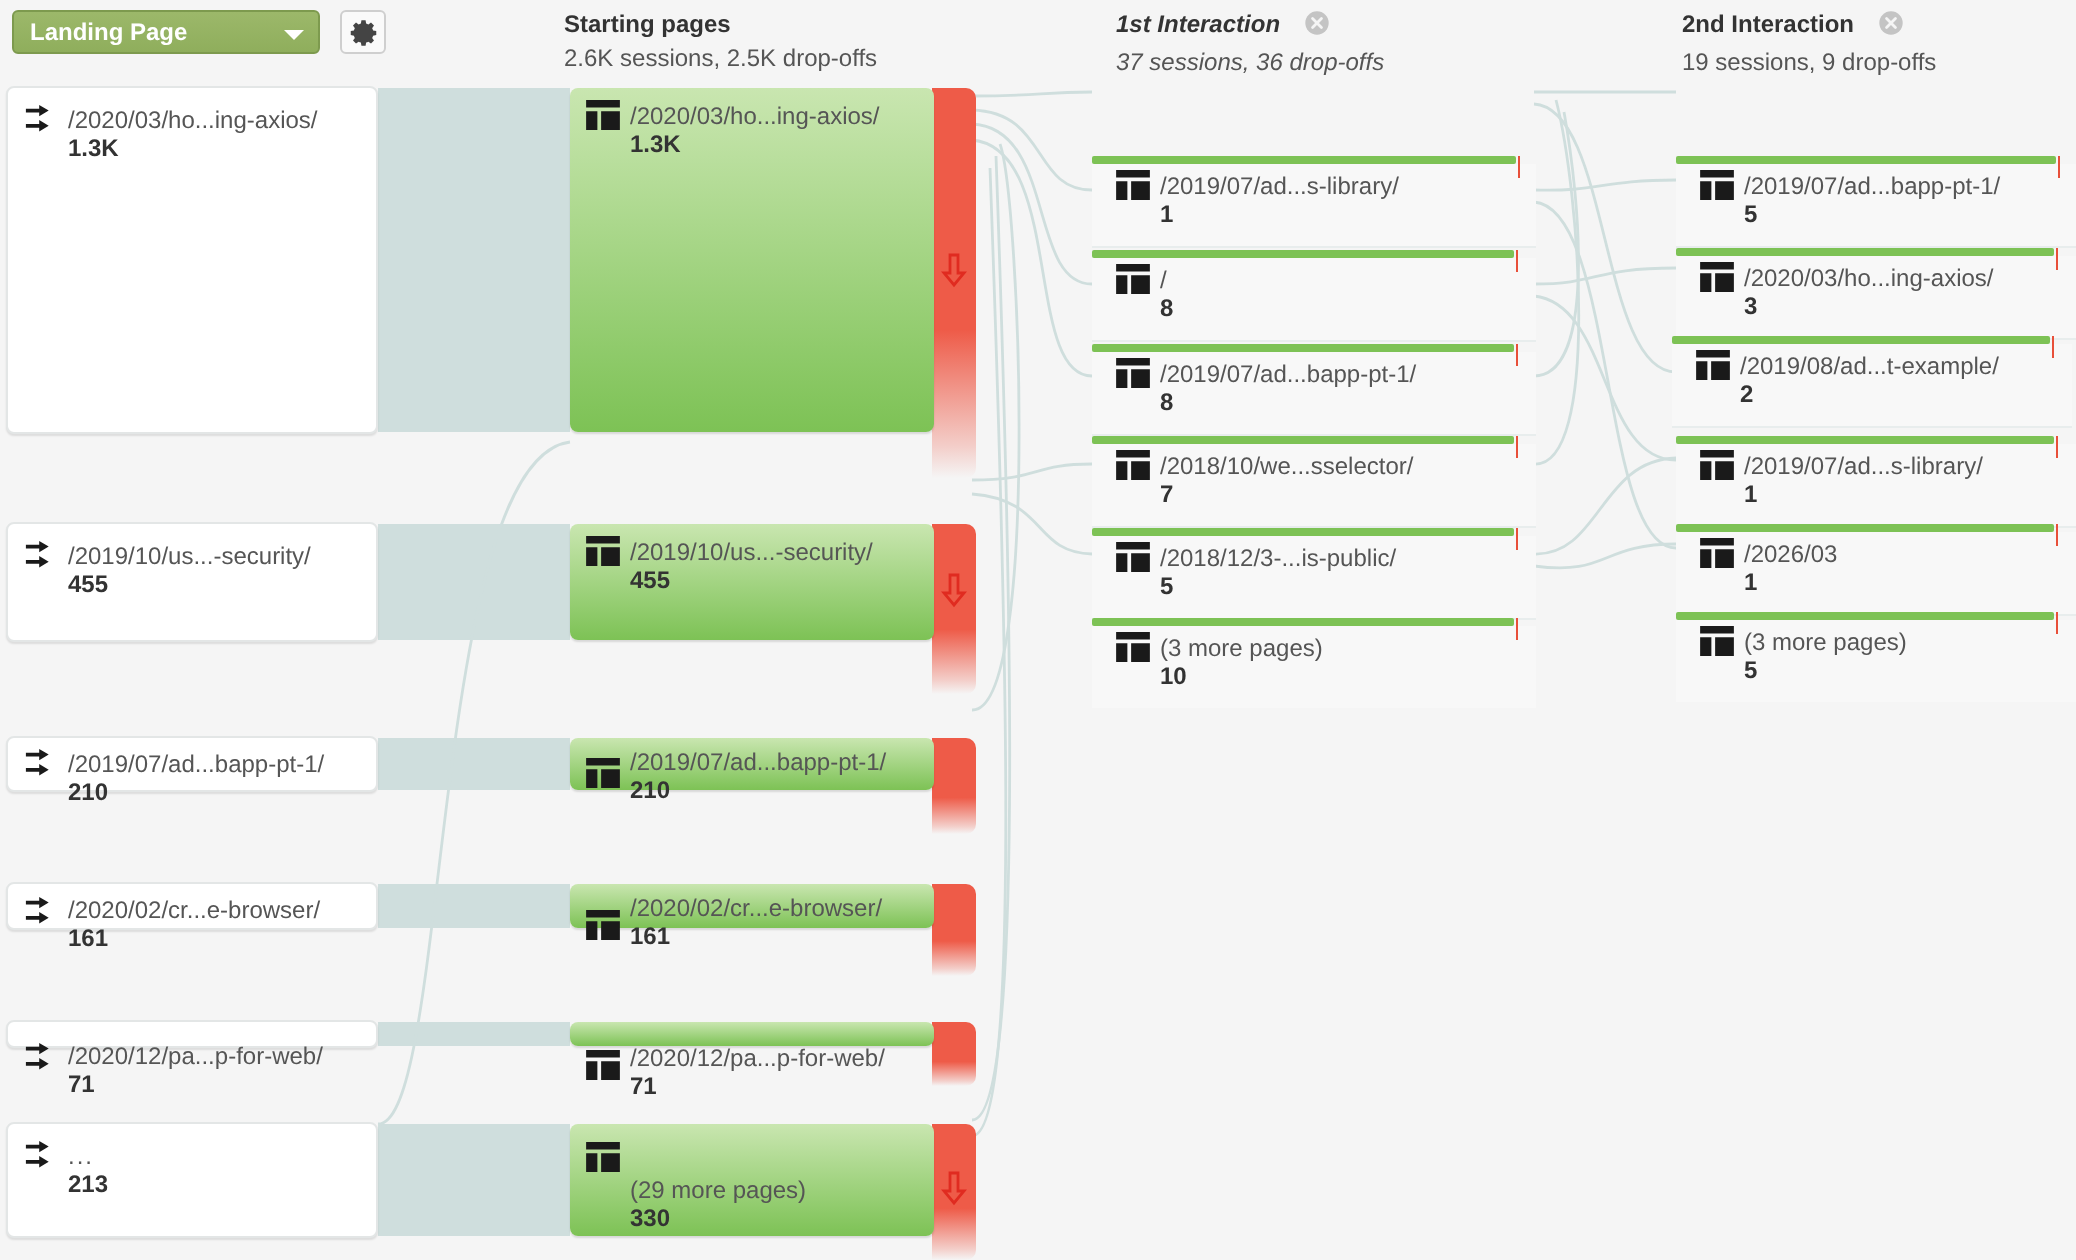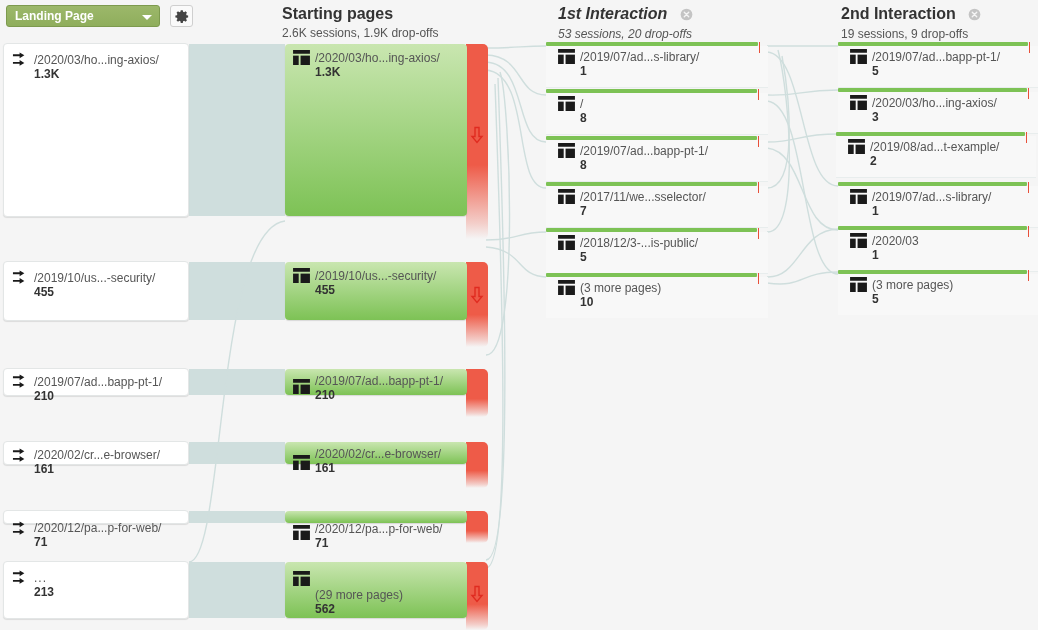--- a/index.html
+++ b/index.html
@@ -27,21 +27,21 @@
     border-top:5px solid #ffffff;
   }
   .gear-btn{
     position:absolute;left:170px;top:5px;width:23px;height:22px;
     background:#fafafa;border:1px solid #cfcfcf;border-radius:3px;
     box-sizing:border-box;cursor:pointer;
   }
   .gear-btn svg{position:absolute;left:4px;top:3px;}
 
   .col-head{position:absolute;white-space:nowrap;}
-  .col-head .ttl{font-weight:bold;font-size:16px;color:#333;display:inline-block;}
+  .col-head .ttl{font-weight:bold;font-size:12px;color:#333;display:inline-block;}
   .col-head .sub{font-size:12px;color:#555;display:block;margin-top:3px;}
   .closebtn{display:inline-block;vertical-align:middle;margin-left:9px;cursor:pointer;}
 
   
   svg.layer{position:absolute;left:0;top:0;width:1038px;height:630px;pointer-events:none;}
 
   
   .node{position:absolute;box-sizing:border-box;}
 
   .node-start{
@@ -52,21 +52,21 @@
   .node-start .lbl{position:absolute;left:30px;top:9px;line-height:14px;white-space:nowrap;}
 
   .node-page{
     border-radius:4px;
     background:linear-gradient(to bottom,#c9e6b0,#7dc255);
     box-shadow:0 1px 1px rgba(0,0,0,.12);
     cursor:pointer;
   }
   .node-page .lbl{position:absolute;left:30px;top:7px;line-height:14px;white-space:nowrap;}
 
-  .node-int{cursor:pointer;}
+  .node-int{cursor:pointer;margin-top:36px;}
   .node-int .bar{position:absolute;left:0;top:0;height:4px;background:#7dc255;border-radius:1px;}
   .node-int .tick{position:absolute;top:0;width:1px;height:11px;background:#e8503a;}
   .node-int .lbl{position:absolute;left:34px;top:8px;line-height:14px;white-space:nowrap;}
   .node-int .rowbg{position:absolute;left:0;top:4px;background:#f8f8f8;border-bottom:1px solid #e8eded;}
 
   .ttxt{font-size:12px;color:#555;display:block;}
   .tnum{font-size:12px;color:#333;font-weight:bold;display:block;}
 
   
   .dropbar{
@@ -93,32 +93,32 @@
     <span>
       <svg width="15" height="15" viewBox="0 0 16 16">
           <path fill="#444" d="M8 5.2A2.8 2.8 0 1 0 8 10.8 2.8 2.8 0 0 0 8 5.2zm0 4.2A1.4 1.4 0 1 1 8 6.6a1.4 1.4 0 0 1 0 2.8z"></path>
           <path fill="#444" d="M14 9.1V6.9l-1.7-.3a4.6 4.6 0 0 0-.5-1.2l1-1.4-1.6-1.6-1.4 1a4.6 4.6 0 0 0-1.2-.5L8.3 1.2H6.1l-.3 1.7a4.6 4.6 0 0 0-1.2.5l-1.4-1-1.6 1.6 1 1.4a4.6 4.6 0 0 0-.5 1.2l-1.7.3v2.2l1.7.3c.1.4.3.8.5 1.2l-1 1.4 1.6 1.6 1.4-1c.4.2.8.4 1.2.5l.3 1.7h2.2l.3-1.7c.4-.1.8-.3 1.2-.5l1.4 1 1.6-1.6-1-1.4c.2-.4.4-.8.5-1.2L14 9.1z"></path>
         </svg>
     </span>
   </div>
 
   <div class="col-head" style="left:282px;top:5px;">
     <span class="ttl">Starting pages</span>
-    <span class="sub">2.6K sessions, 1.9K drop-offs</span>
+    <span class="sub">2.6K sessions, 2.5K drop-offs</span>
   </div>
 
   <div class="col-head" style="left:558px;top:5px;font-style:italic;">
     <span class="ttl">1st Interaction</span>
     <span class="closebtn">
       <svg width="13" height="13" viewBox="0 0 14 14">
           <circle cx="7" cy="7" r="6.3" fill="#c4c4c4"></circle>
           <path d="M4.6 4.6l4.8 4.8M9.4 4.6l-4.8 4.8" stroke="#f5f5f5" stroke-width="1.5" stroke-linecap="round"></path>
         </svg>
     </span>
-    <span class="sub">53 sessions, 20 drop-offs</span>
+    <span class="sub">37 sessions, 36 drop-offs</span>
   </div>
 
   <div class="col-head" style="left:841px;top:5px;">
     <span class="ttl">2nd Interaction</span>
     <span class="closebtn">
       <svg width="13" height="13" viewBox="0 0 14 14">
           <circle cx="7" cy="7" r="6.3" fill="#c4c4c4"></circle>
           <path d="M4.6 4.6l4.8 4.8M9.4 4.6l-4.8 4.8" stroke="#f5f5f5" stroke-width="1.5" stroke-linecap="round"></path>
         </svg>
     </span>
@@ -339,21 +339,21 @@
   <div class="node node-page" style="left:285px;top:562px;width:182px;height:56px;">
     <span class="icon-page" style="top:9px;">
       <svg width="17" height="15" viewBox="0 0 18 16">
           <rect x="0" y="0" width="18" height="4" fill="#1a1a1a"></rect>
           <rect x="0" y="6" width="6" height="10" fill="#1a1a1a"></rect>
           <rect x="8" y="6" width="10" height="10" fill="#1a1a1a"></rect>
         </svg>
     </span>
     <span class="lbl" style="top:26px;">
       <span class="ttxt">(29 more pages)</span>
-      <span class="tnum">562</span>
+      <span class="tnum">330</span>
     </span>
   </div>
 
   <div class="node node-int" style="left:546px;top:42px;width:222px;height:45px;">
     <div class="rowbg" style="left:0;width:222px;height:41px;"></div>
     <span class="bar" style="width:212px;"></span>
     <span class="tick" style="left:213px;"></span>
     <span class="icon-page-int">
       <svg width="17" height="15" viewBox="0 0 18 16">
           <rect x="0" y="0" width="18" height="4" fill="#1a1a1a"></rect>
@@ -406,21 +406,21 @@
     <span class="bar" style="width:211px;"></span>
     <span class="tick" style="left:212px;"></span>
     <span class="icon-page-int">
       <svg width="17" height="15" viewBox="0 0 18 16">
           <rect x="0" y="0" width="18" height="4" fill="#1a1a1a"></rect>
           <rect x="0" y="6" width="6" height="10" fill="#1a1a1a"></rect>
           <rect x="8" y="6" width="10" height="10" fill="#1a1a1a"></rect>
         </svg>
     </span>
     <span class="lbl">
-      <span class="ttxt">/2017/11/we...sselector/</span>
+      <span class="ttxt">/2018/10/we...sselector/</span>
       <span class="tnum">7</span>
     </span>
   </div>
 
   <div class="node node-int" style="left:546px;top:228px;width:222px;height:45px;">
     <div class="rowbg" style="left:0;width:222px;height:41px;"></div>
     <span class="bar" style="width:211px;"></span>
     <span class="tick" style="left:212px;"></span>
     <span class="icon-page-int">
       <svg width="17" height="15" viewBox="0 0 18 16">
@@ -525,21 +525,21 @@
     <span class="bar" style="width:189px;"></span>
     <span class="tick" style="left:190px;"></span>
     <span class="icon-page-int">
       <svg width="17" height="15" viewBox="0 0 18 16">
           <rect x="0" y="0" width="18" height="4" fill="#1a1a1a"></rect>
           <rect x="0" y="6" width="6" height="10" fill="#1a1a1a"></rect>
           <rect x="8" y="6" width="10" height="10" fill="#1a1a1a"></rect>
         </svg>
     </span>
     <span class="lbl">
-      <span class="ttxt">/2020/03</span>
+      <span class="ttxt">/2026/03</span>
       <span class="tnum">1</span>
     </span>
   </div>
 
   <div class="node node-int" style="left:838px;top:270px;width:200px;height:45px;">
     <div class="rowbg" style="left:0;width:200px;height:41px;border-bottom:none;"></div>
     <span class="bar" style="width:189px;"></span>
     <span class="tick" style="left:190px;"></span>
     <span class="icon-page-int">
       <svg width="17" height="15" viewBox="0 0 18 16">

